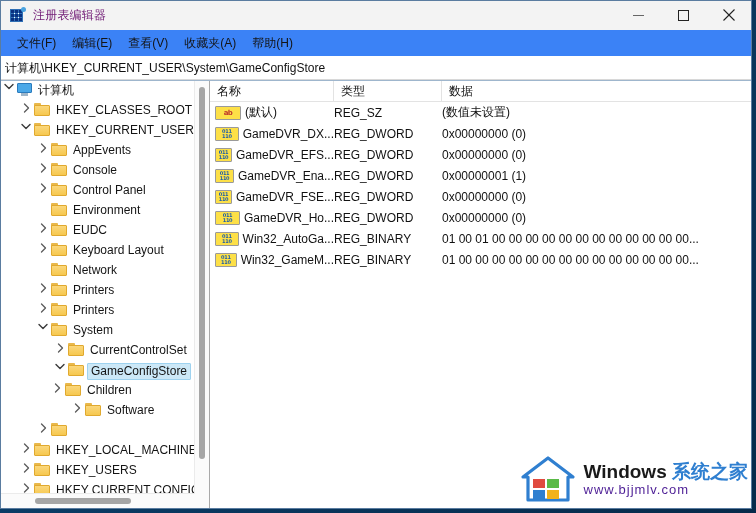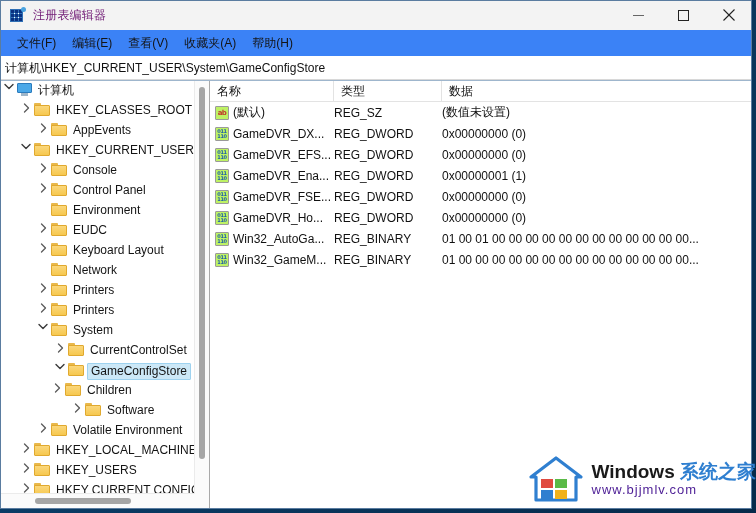--- a/index.html
+++ b/index.html
@@ -298,25 +298,25 @@
     align-items: center;
     font-size: 12px;
     color: #111;
     white-space: nowrap;
   }
   .lcell { display: flex; align-items: center; box-sizing: border-box; }
   .lcell.c-name { width: 124px; min-width: 124px; padding-left: 5px; }
   .lcell.c-type { width: 108px; min-width: 108px; }
   .lcell.c-data { flex: 1 1 auto; overflow: hidden; }
   .vicon {
-    width: 14px; min-width: 14px;
+    width: 26px; min-width: 14px;
     height: 14px;
     margin-right: 4px;
     position: relative;
-    background: #bef264;
+    background: #fde047;
     border: 1px solid #9a9a9a;
     box-sizing: border-box;
     border-radius: 1px;
     font-size: 7px;
     line-height: 12px;
     text-align: center;
     font-family: "DejaVu Sans", sans-serif;
     font-weight: bold;
     overflow: hidden;
   }
@@ -325,21 +325,21 @@
     color: #1f5fa8;
     font-size: 5px;
     line-height: 5.5px;
     letter-spacing: -0.3px;
     padding-top: 1px;
   }
   .vicon.bin span { display: block; }
   
   #watermark {
     position: absolute;
-    right: 0;
+    right: 8px;
     bottom: 10px;
     display: flex;
     align-items: center;
     pointer-events: none;
   }
   #wm-logo {
     width: 56px; height: 48px;
     position: relative;
     margin-right: 8px;
   }
@@ -423,32 +423,20 @@
               <svg width="7" height="10" viewBox="0 0 7 10">
                 <polyline points="1.5,1 5.5,5 1.5,9" fill="none" stroke="#5a5a5a" stroke-width="1.3" stroke-linecap="round" stroke-linejoin="round"></polyline>
               </svg>
             </span>
             <span class="folder">
               <span class="tab"></span>
               <span class="body"></span>
             </span>
             <span class="lbl">HKEY_CLASSES_ROOT</span>
           </div>
-          <div class="tnode" style="padding-left: 34px;">
-            <span class="chev">
-              <svg width="7" height="10" viewBox="0 0 7 10">
-                <polyline points="1.5,1 5.5,5 1.5,9" fill="none" stroke="#5a5a5a" stroke-width="1.3" stroke-linecap="round" stroke-linejoin="round"></polyline>
-              </svg>
-            </span>
-            <span class="folder">
-              <span class="tab"></span>
-              <span class="body"></span>
-            </span>
-            <span class="lbl">AppEvents</span>
-          </div>
           <div class="tnode" style="padding-left: 17px;">
             <span class="chev">
               <svg width="10" height="7" viewBox="0 0 10 7">
                 <polyline points="1,1.5 5,5.5 9,1.5" fill="none" stroke="#3a3a3a" stroke-width="1.4" stroke-linecap="round" stroke-linejoin="round"></polyline>
               </svg>
             </span>
             <span class="folder">
               <span class="tab"></span>
               <span class="body"></span>
             </span>
@@ -457,20 +445,32 @@
           <div class="tnode" style="padding-left: 34px;">
             <span class="chev">
               <svg width="7" height="10" viewBox="0 0 7 10">
                 <polyline points="1.5,1 5.5,5 1.5,9" fill="none" stroke="#5a5a5a" stroke-width="1.3" stroke-linecap="round" stroke-linejoin="round"></polyline>
               </svg>
             </span>
             <span class="folder">
               <span class="tab"></span>
               <span class="body"></span>
             </span>
+            <span class="lbl">AppEvents</span>
+          </div>
+          <div class="tnode" style="padding-left: 34px;">
+            <span class="chev">
+              <svg width="7" height="10" viewBox="0 0 7 10">
+                <polyline points="1.5,1 5.5,5 1.5,9" fill="none" stroke="#5a5a5a" stroke-width="1.3" stroke-linecap="round" stroke-linejoin="round"></polyline>
+              </svg>
+            </span>
+            <span class="folder">
+              <span class="tab"></span>
+              <span class="body"></span>
+            </span>
             <span class="lbl">Console</span>
           </div>
           <div class="tnode" style="padding-left: 34px;">
             <span class="chev">
               <svg width="7" height="10" viewBox="0 0 7 10">
                 <polyline points="1.5,1 5.5,5 1.5,9" fill="none" stroke="#5a5a5a" stroke-width="1.3" stroke-linecap="round" stroke-linejoin="round"></polyline>
               </svg>
             </span>
             <span class="folder">
               <span class="tab"></span>
@@ -605,21 +605,20 @@
           <div class="tnode" style="padding-left: 34px;">
             <span class="chev">
               <svg width="7" height="10" viewBox="0 0 7 10">
                 <polyline points="1.5,1 5.5,5 1.5,9" fill="none" stroke="#5a5a5a" stroke-width="1.3" stroke-linecap="round" stroke-linejoin="round"></polyline>
               </svg>
             </span>
             <span class="folder">
               <span class="tab"></span>
               <span class="body"></span>
             </span>
-            <span class="lbl">Volatile Environment</span>
           </div>
           <div class="tnode" style="padding-left: 17px;">
             <span class="chev">
               <svg width="7" height="10" viewBox="0 0 7 10">
                 <polyline points="1.5,1 5.5,5 1.5,9" fill="none" stroke="#5a5a5a" stroke-width="1.3" stroke-linecap="round" stroke-linejoin="round"></polyline>
               </svg>
             </span>
             <span class="folder">
               <span class="tab"></span>
               <span class="body"></span>

